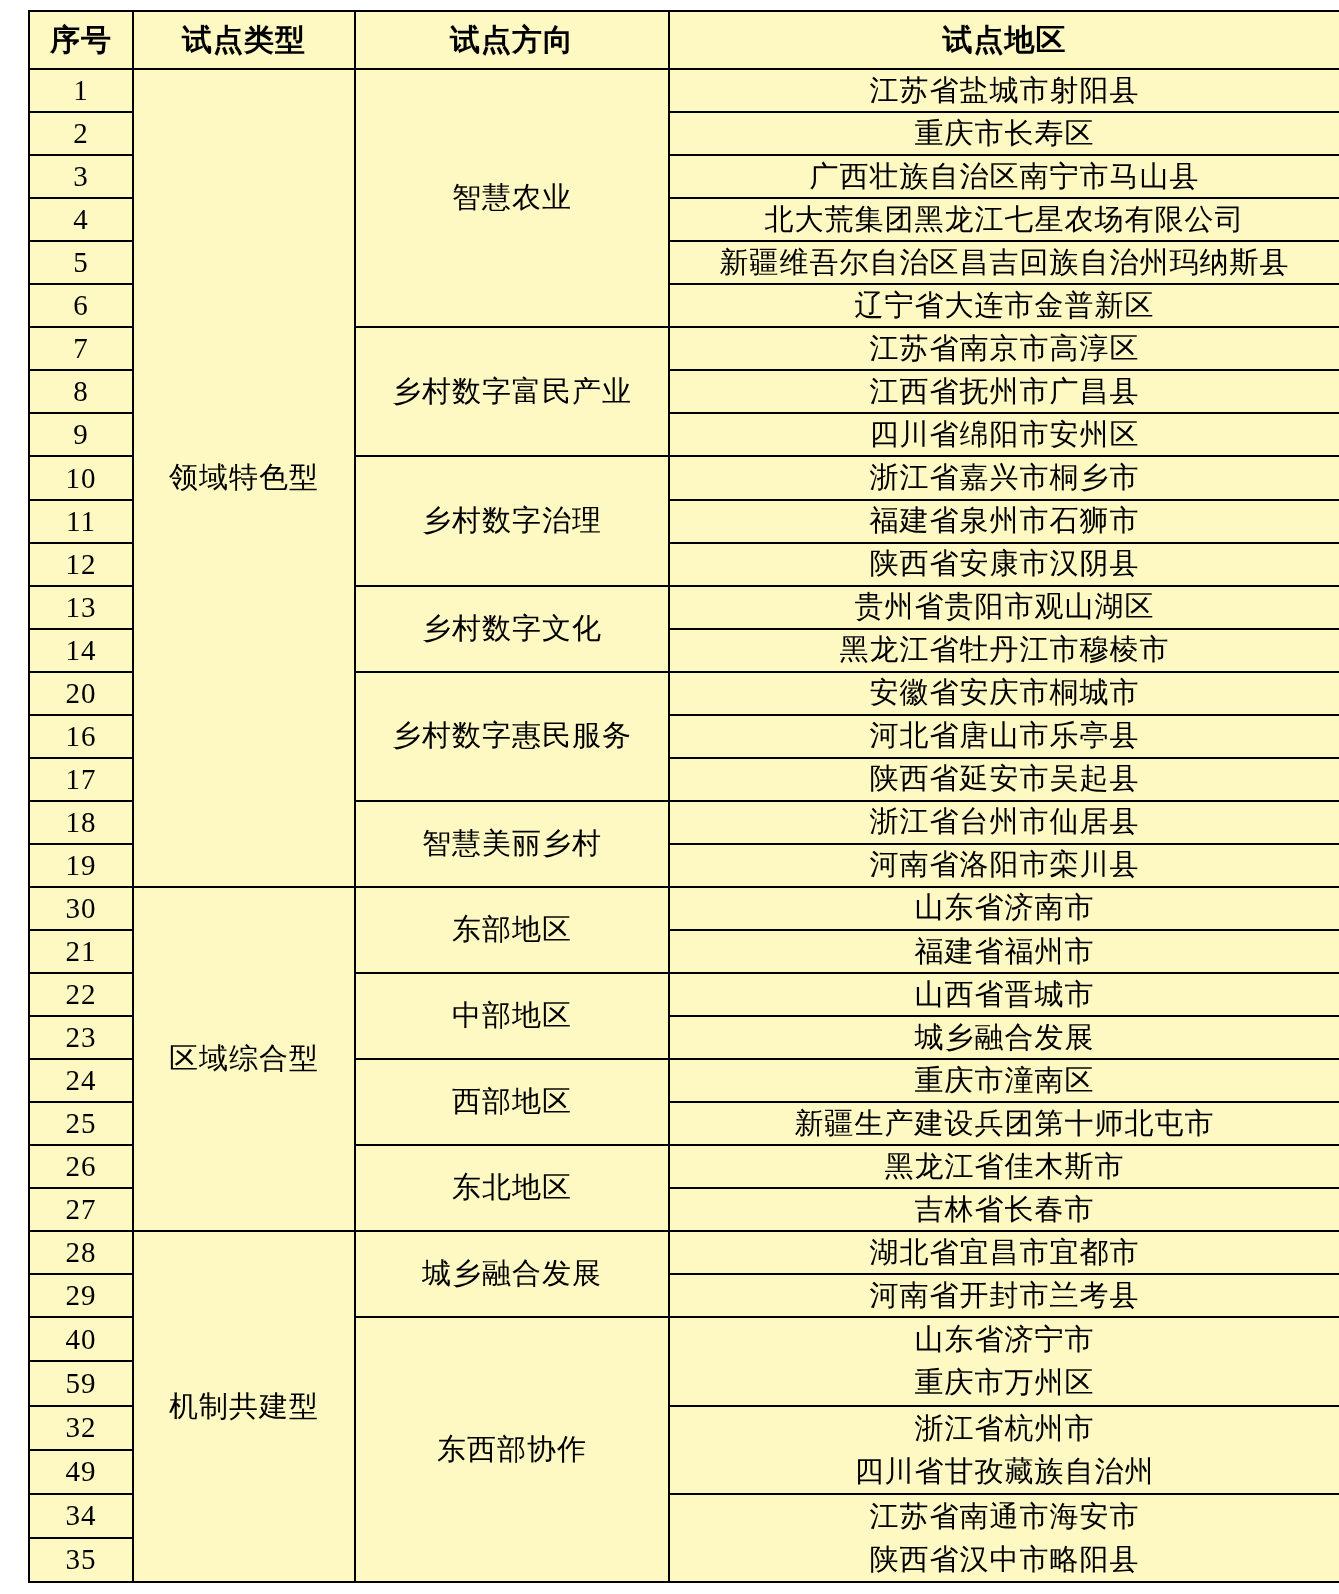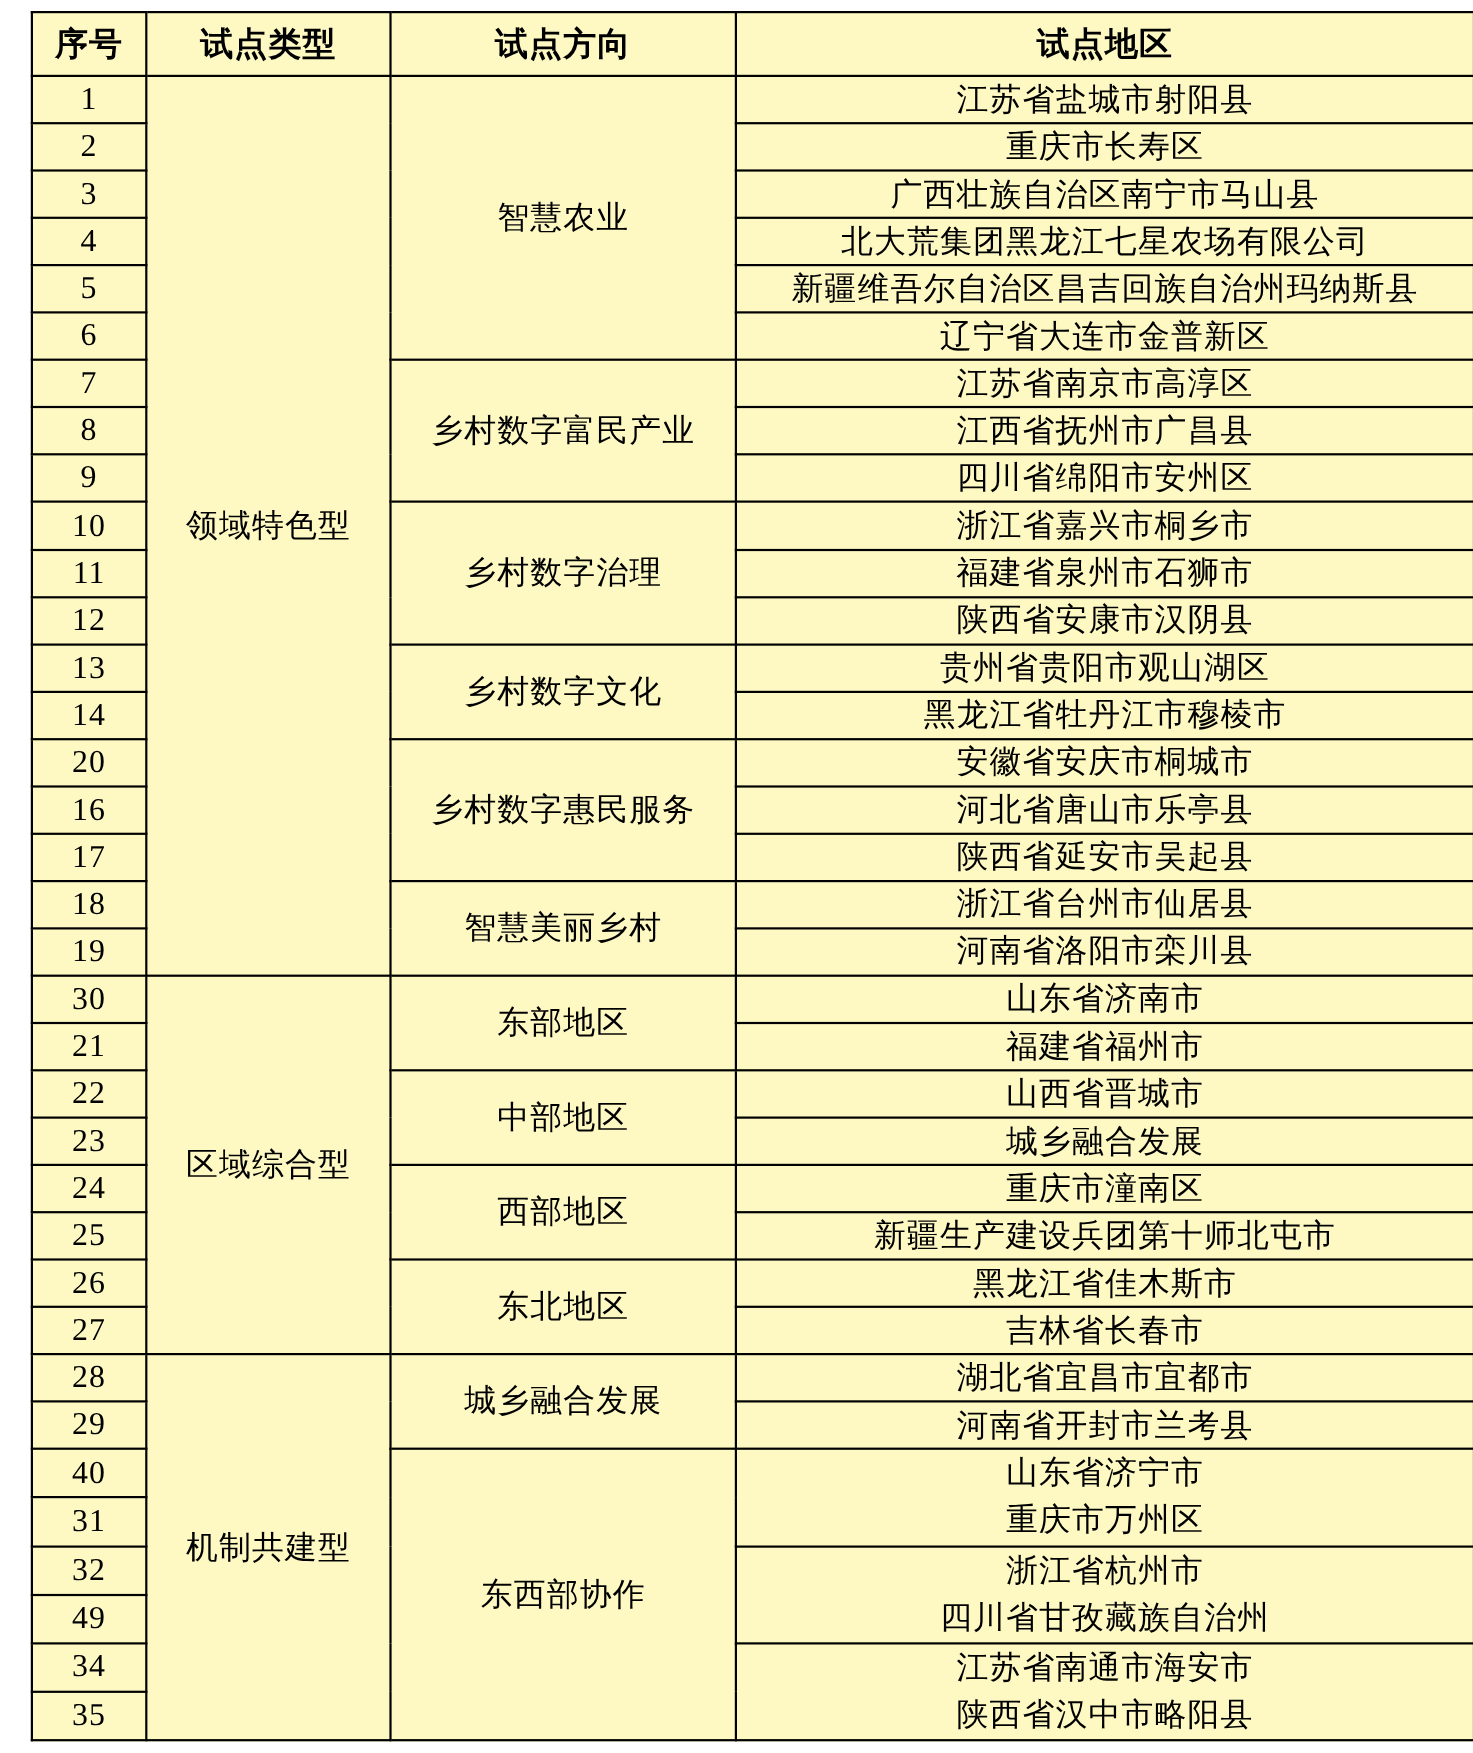--- a/index.html
+++ b/index.html
@@ -215,21 +215,21 @@
 
   <tr class="data-row">
     <td class="idx-cell">40</td>
     <td rowspan="6">东西部协作</td>
     <td rowspan="2" class="pair-cell">
       <span class="pair-line">山东省济宁市</span>
       <span class="pair-line">重庆市万州区</span>
     </td>
   </tr>
   <tr class="data-row">
-    <td class="idx-cell">31</td>
+    <td class="idx-cell">59</td>
   </tr>
 
   <tr class="data-row">
     <td class="idx-cell">32</td>
     <td rowspan="2" class="pair-cell">
       <span class="pair-line">浙江省杭州市</span>
       <span class="pair-line">四川省甘孜藏族自治州</span>
     </td>
   </tr>
   <tr class="data-row">

